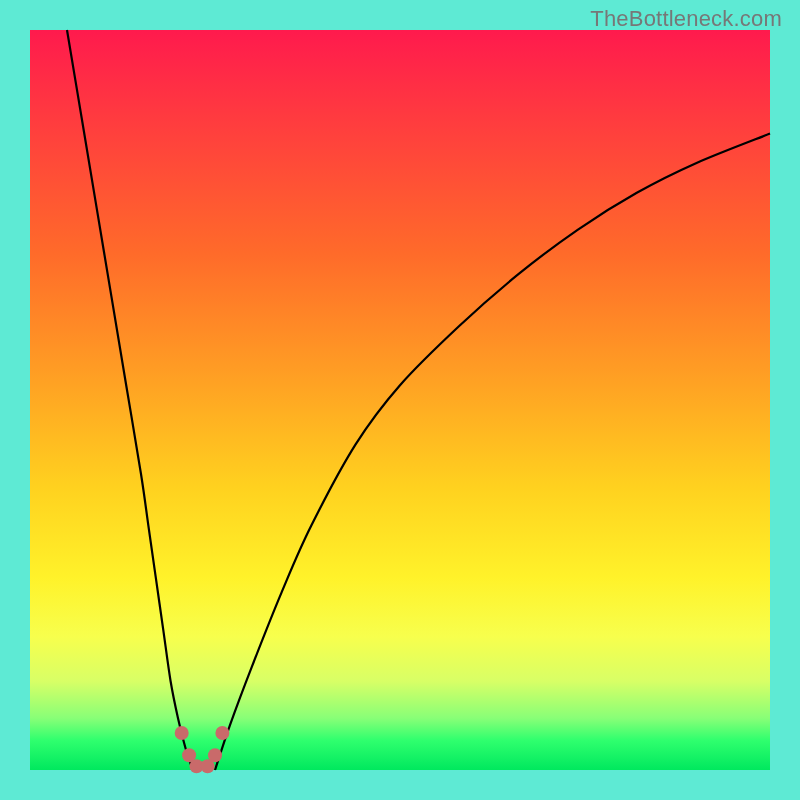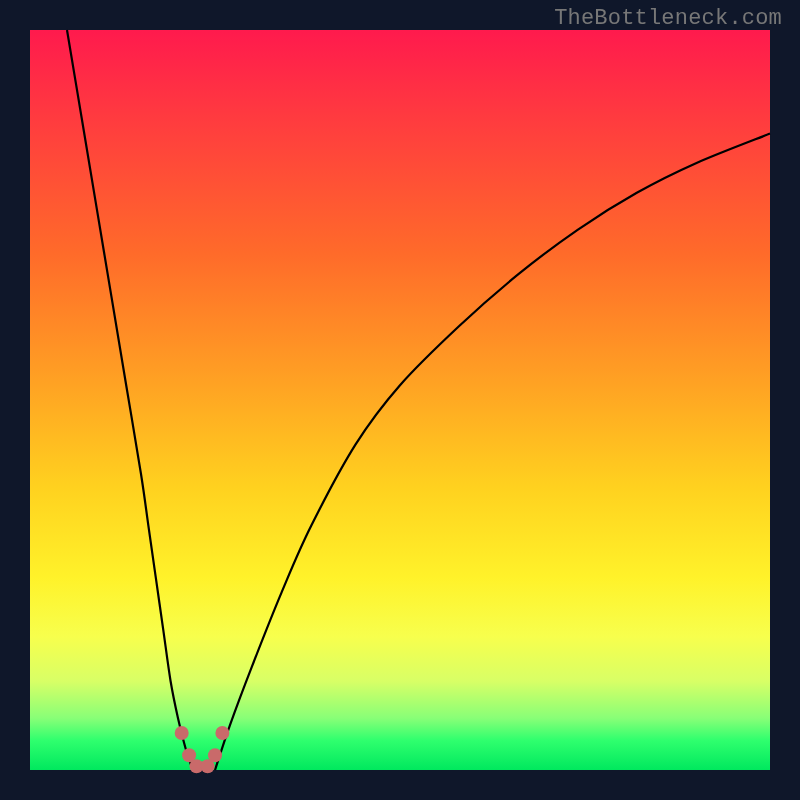--- a/index.html
+++ b/index.html
@@ -10,22 +10,21 @@
     overflow: hidden;
     background: #000;
     font-family: Arial, Helvetica, sans-serif;
   }
   .frame {
     position: absolute;
     left: 0;
     top: 0;
     width: 800px;
     height: 800px;
-    background: #0f172a;
-    font-family: Liberation Mono, monospace;
+    background: #5eead4;
   }
   .plot {
     position: absolute;
     left: 30px;
     top: 30px;
     width: 740px;
     height: 740px;
     background: linear-gradient(to bottom,
       #ff1a4d 0%,
       #ff3b3f 12%,

